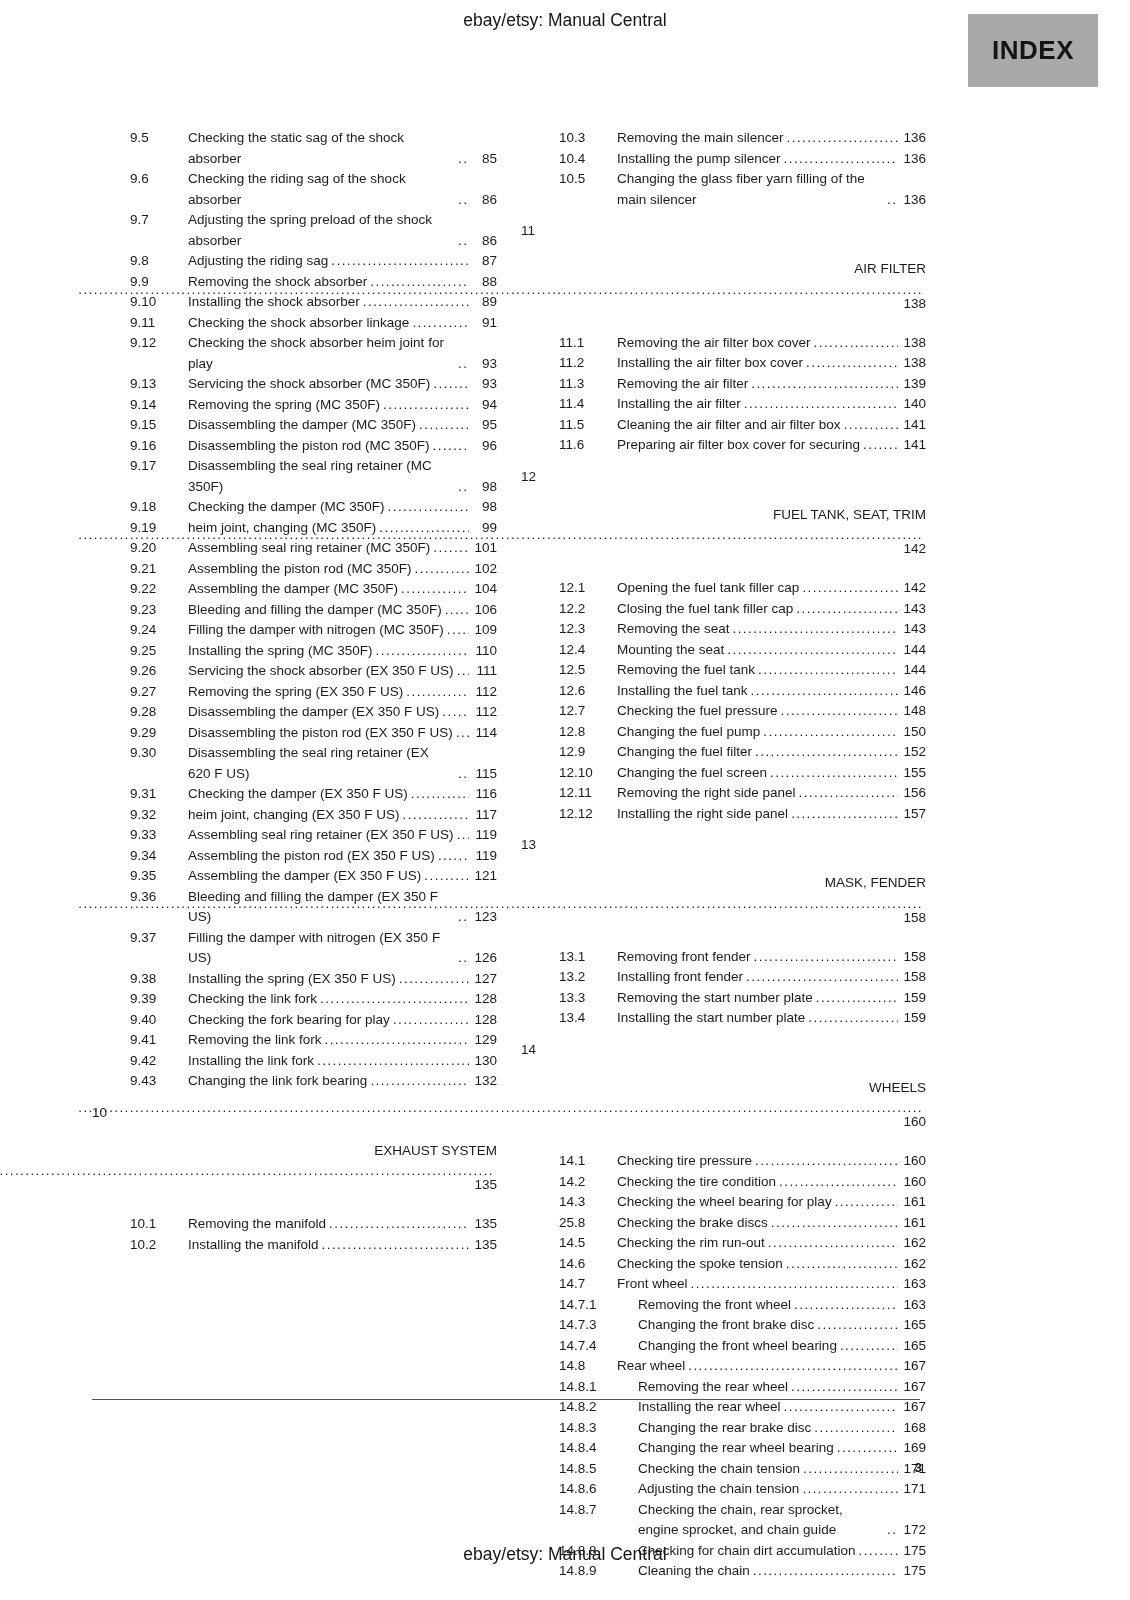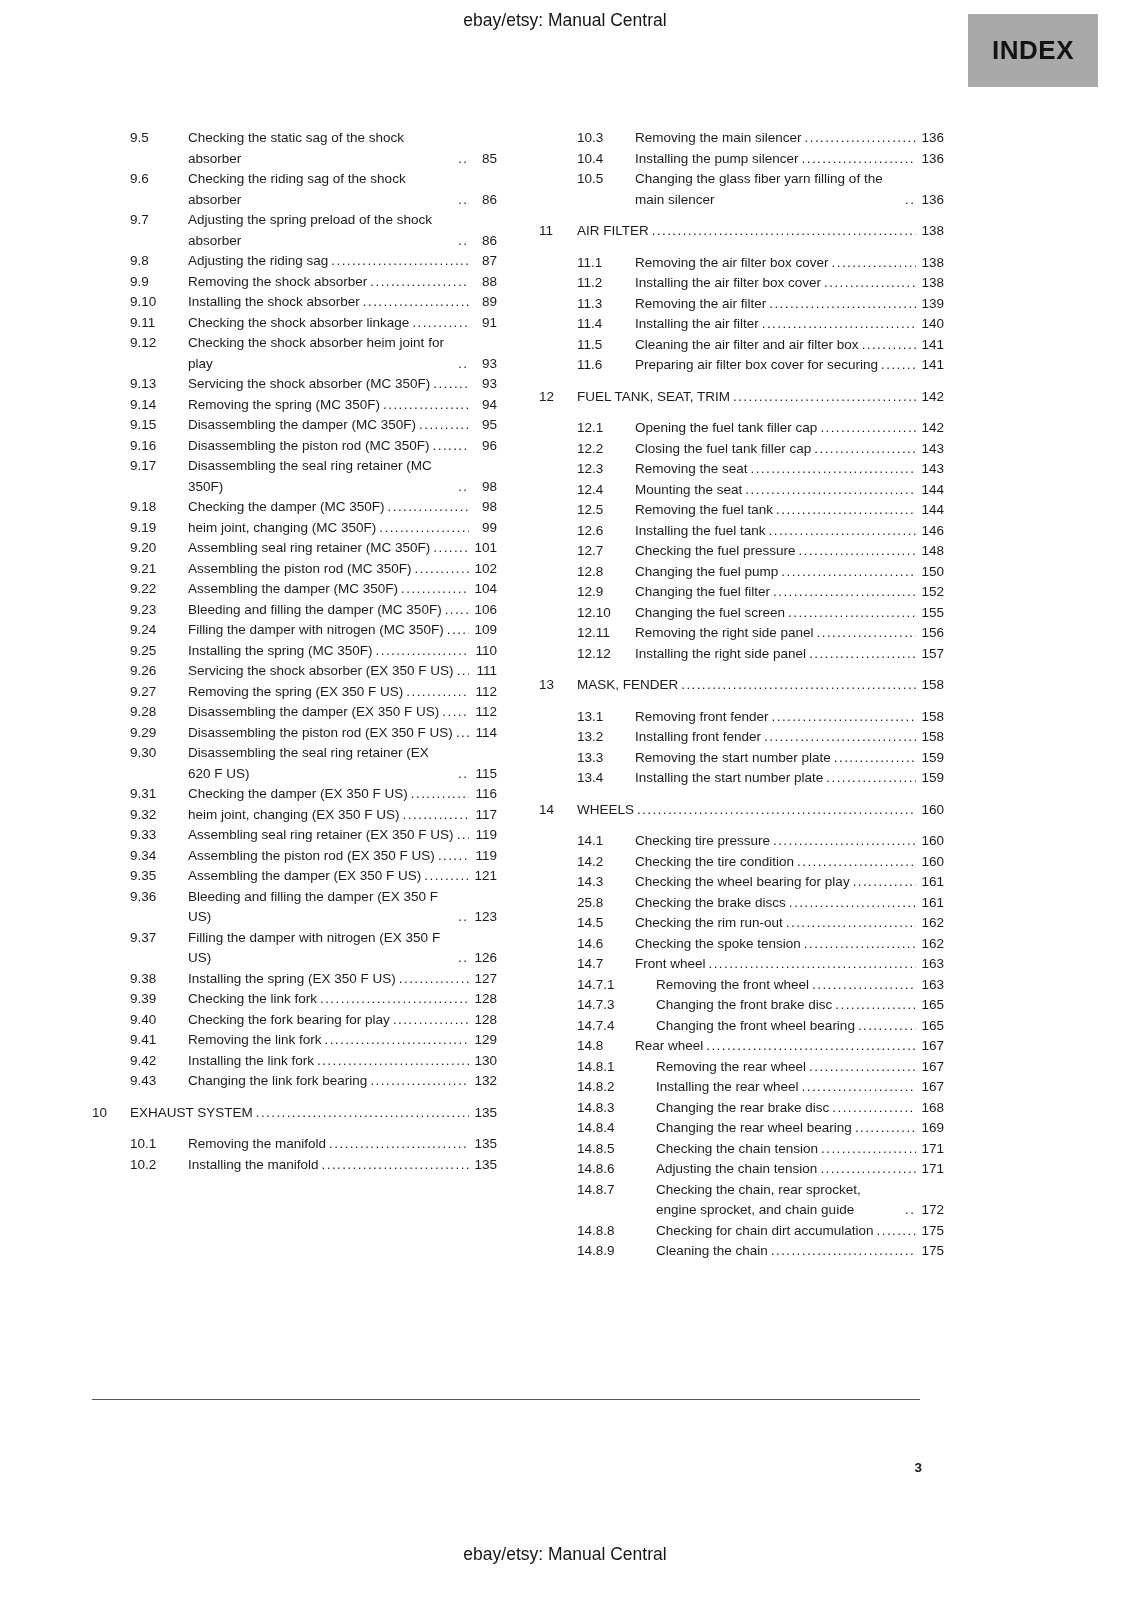--- a/index.html
+++ b/index.html
@@ -19,27 +19,27 @@
       position: absolute; top: 14px; right: 32px;
       width: 130px; height: 73px;
       background: #a9a9a9;
       display: flex; align-items: center; justify-content: center;
     }
     .index-label {
       font-size: 26px; font-weight: bold; color: #141414; letter-spacing: 0.5px;
     }
     .toc {
       position: absolute; top: 128px; left: 92px; width: 838px;
-      display: flex; gap: 42px;
+      display: flex; gap: 24px;
       font-size: 13.5px; line-height: 20.5px;
     }
     .col { width: 405px; }
     .entry { display: flex; align-items: flex-end; }
     .num { align-self: flex-start; }
-    .level-1 { margin: 11px 0; }
+    .level-1 { margin: 11px 0; flex-direction: column; }
     .level-1 .num { flex: 0 0 38px; }
     .level-2, .level-3 { padding-left: 38px; }
     .level-2 .num { flex: 0 0 58px; }
     .level-3 .num { flex: 0 0 79px; }
     .t { flex: 0 1 auto; min-width: 0; }
     .leader {
       flex: 1 0 14px;
       overflow: hidden; white-space: nowrap;
       padding: 0 3px;
     }

